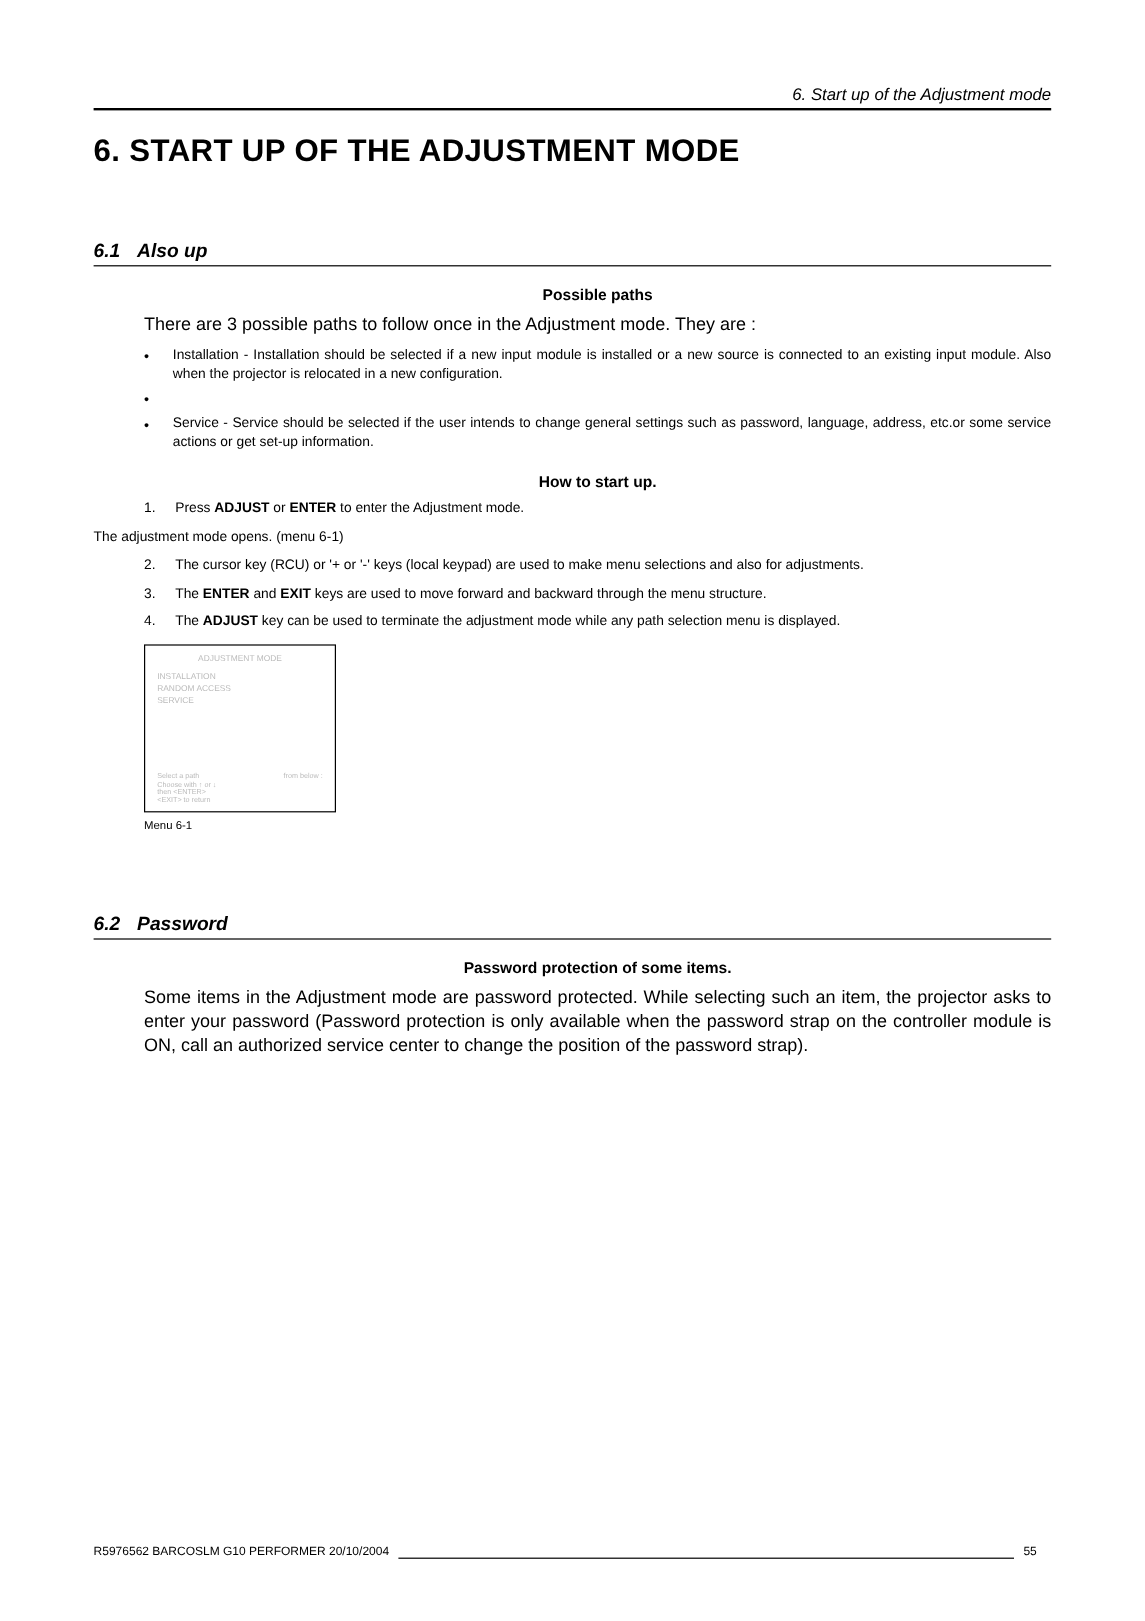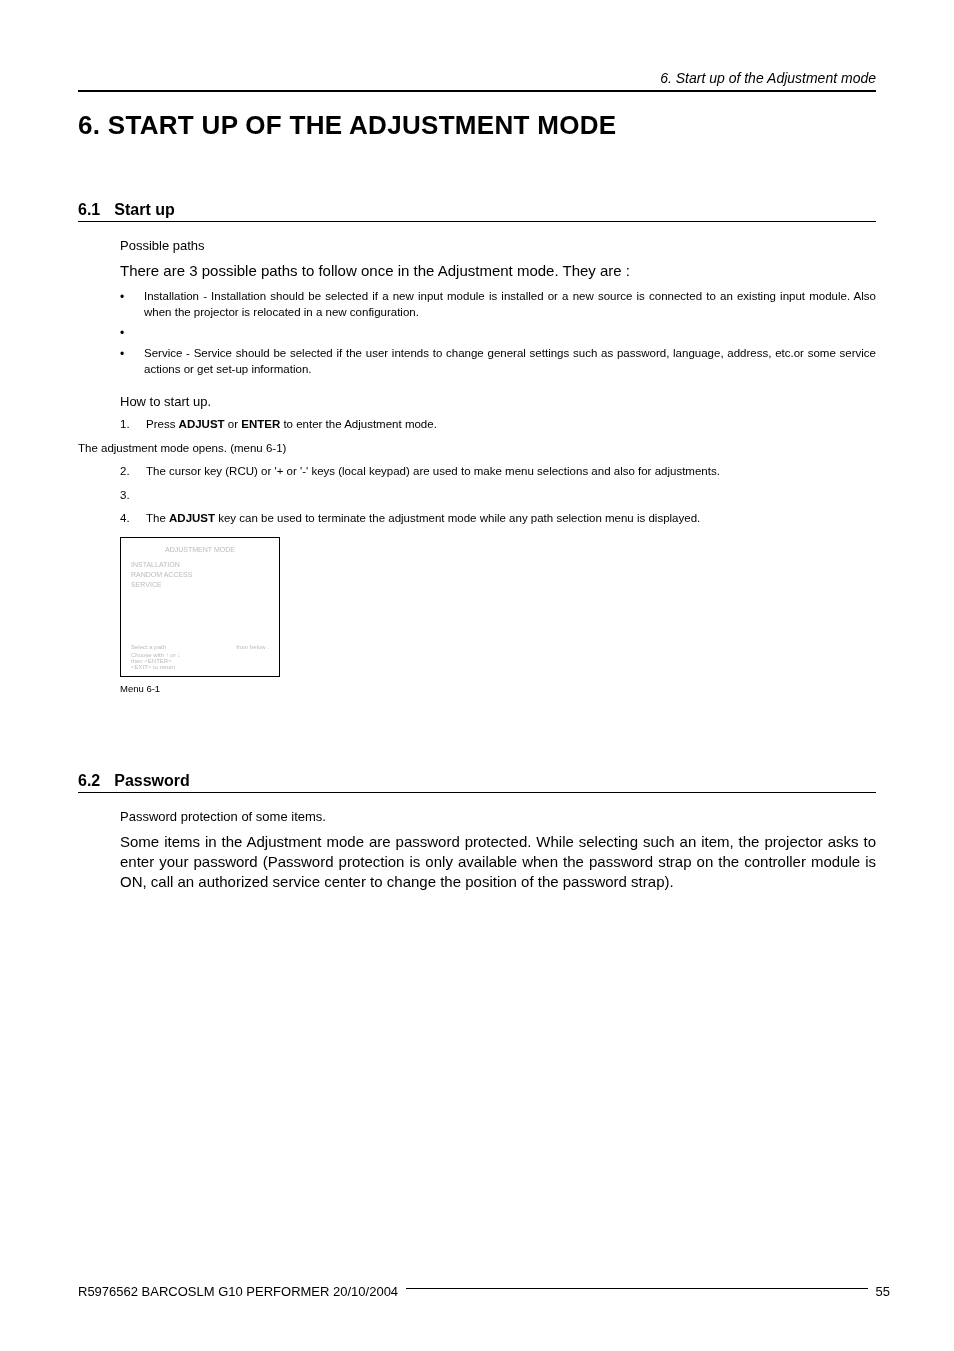--- a/index.html
+++ b/index.html
@@ -2,56 +2,56 @@
 <html><head>
 <meta charset="utf-8">
 <style>
   * { box-sizing: border-box; margin: 0; padding: 0; }
   html, body { width: 954px; height: 1351px; background: #fff; font-family: Arial, Helvetica, sans-serif; color: #000; }
   .page { width: 954px; height: 1351px; padding: 70px 78px 40px 78px; position: relative; }
   .running-head { text-align: right; font-style: italic; font-size: 14px; margin-bottom: 4px; }
   .hr-thick { border: none; border-top: 2px solid #000; }
   .hr-thin { border: none; border-top: 1px solid #000; }
   .chapter-title { font-size: 26px; font-weight: bold; margin-top: 18px; margin-bottom: 60px; letter-spacing: 0.3px; }
-  .section-head { display: flex; align-items: baseline; gap: 14px; margin-bottom: 2px; }
+  .section-head { display: flex; align-items: baseline; gap: 14px; margin-bottom: 2px; font-style: italic; }
   .section-num { font-size: 16px; font-weight: bold; }
   .section-label { font-size: 16px; font-weight: bold; }
-  .subhead { font-size: 13px; font-weight: normal; margin-left: 42px; margin-top: 16px; margin-bottom: 8px; }
+  .subhead { font-size: 13px; font-weight: bold; margin-left: 42px; margin-top: 16px; margin-bottom: 8px; text-align: center; }
   .para { font-size: 15px; margin-left: 42px; margin-bottom: 8px; line-height: 1.35; text-align: justify; }
   ul.bullets { list-style: none; margin-left: 42px; margin-bottom: 6px; }
   ul.bullets li { font-size: 11.5px; display: flex; gap: 14px; margin-bottom: 5px; line-height: 1.35; text-align: justify; }
   ul.bullets li .dot { font-size: 12px; width: 10px; flex-shrink: 0; }
   ol.steps { list-style: none; margin-left: 42px; margin-bottom: 10px; }
   ol.steps li { font-size: 11.5px; display: flex; gap: 8px; margin-bottom: 8px; line-height: 1.35; }
   ol.steps li .num { width: 18px; flex-shrink: 0; }
   .step-sub { font-size: 11.5px; margin-bottom: 10px; }
   .menu-box { width: 160px; height: 140px; border: 1px solid #000; margin-left: 42px; margin-top: 8px; margin-bottom: 6px; padding: 8px 10px; font-size: 7px; color: #bbb; position: relative; }
   .menu-box .title { text-align: center; margin-bottom: 8px; color: #bbb; font-size: 7px; }
   .menu-box .items div { margin-bottom: 3px; }
   .menu-box .hint { position: absolute; bottom: 6px; width: calc(100% - 20px); font-size: 6px; color: #bbb; }
   .menu-box .hint .row { display: flex; justify-content: space-between; margin-bottom: 2px; }
-  .menu-caption { font-size: 9.5px; margin-left: 42px; margin-bottom: 40px; }
+  .menu-caption { font-size: 9.5px; margin-left: 42px; margin-bottom: 30px; }
   .sec-gap { height: 38px; }
-  .footer { position: absolute; bottom: 52px; left: 78px; right: 64px; display: flex; align-items: flex-start; font-size: 13px; gap: 8px; }
+  .footer { position: absolute; bottom: 52px; left: 78px; right: 90px; display: flex; align-items: flex-end; font-size: 10px; gap: 8px; }
   .footer .line { flex: 1; border-top: 1px solid #000; height: 0; margin-top: 4px; }
   b { font-weight: bold; }
 </style>
 </head>
 <body>
 
 <div class="page">
 
   <div class="running-head">6. Start up of the Adjustment mode</div>
   <hr class="hr-thick">
 
   <h1 class="chapter-title">6. START UP OF THE ADJUSTMENT MODE</h1>
 
   <div class="section-head">
     <span class="section-num">6.1</span>
-    <span class="section-label">Start up</span>
+    <span class="section-label">Also up</span>
   </div>
   <hr class="hr-thin">
 
   <div class="subhead">Possible paths</div>
   <div class="para">There are 3 possible paths to follow once in the Adjustment mode.  They are :</div>
 
   <ul class="bullets">
     <li>
         <span class="dot">•</span>
         <span>Installation - Installation should be selected if a new input module is installed or a new source is connected to an existing input module.  Also when the projector is relocated in a new configuration.</span>
@@ -77,20 +77,23 @@
   </ol>
   <div class="step-sub">The adjustment mode opens.  (menu 6-1)</div>
 
   <ol class="steps">
     <li>
       <span class="num">2.</span>
       <span>The cursor key (RCU) or '+ or '-' keys (local keypad) are used to make menu selections and also for adjustments.</span>
     </li>
     <li>
       <span class="num">3.</span>
+      <span>
+        <span>The </span><b>ENTER</b><span> and </span><b>EXIT</b><span> keys are used to move forward and backward through the menu structure.</span>
+      </span>
     </li>
     <li>
       <span class="num">4.</span>
       <span>
         <span>The </span><b>ADJUST</b><span> key can be used to terminate the adjustment mode while any path selection menu is displayed.</span>
       </span>
     </li>
   </ol>
 
   <div class="menu-box">

